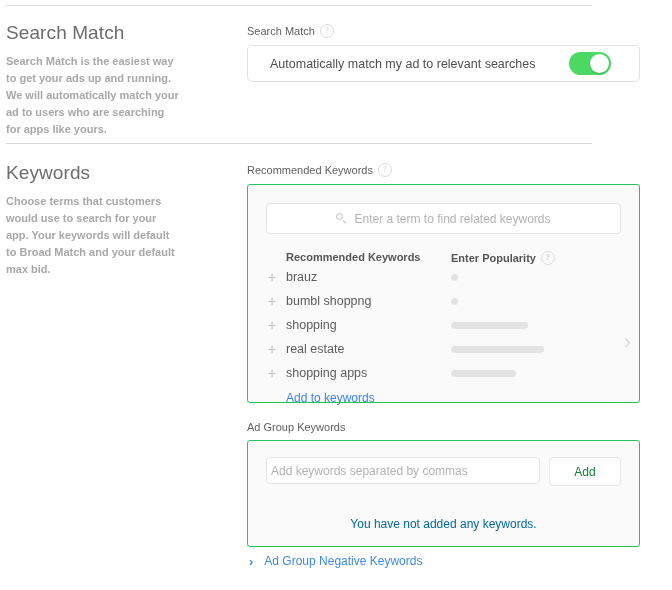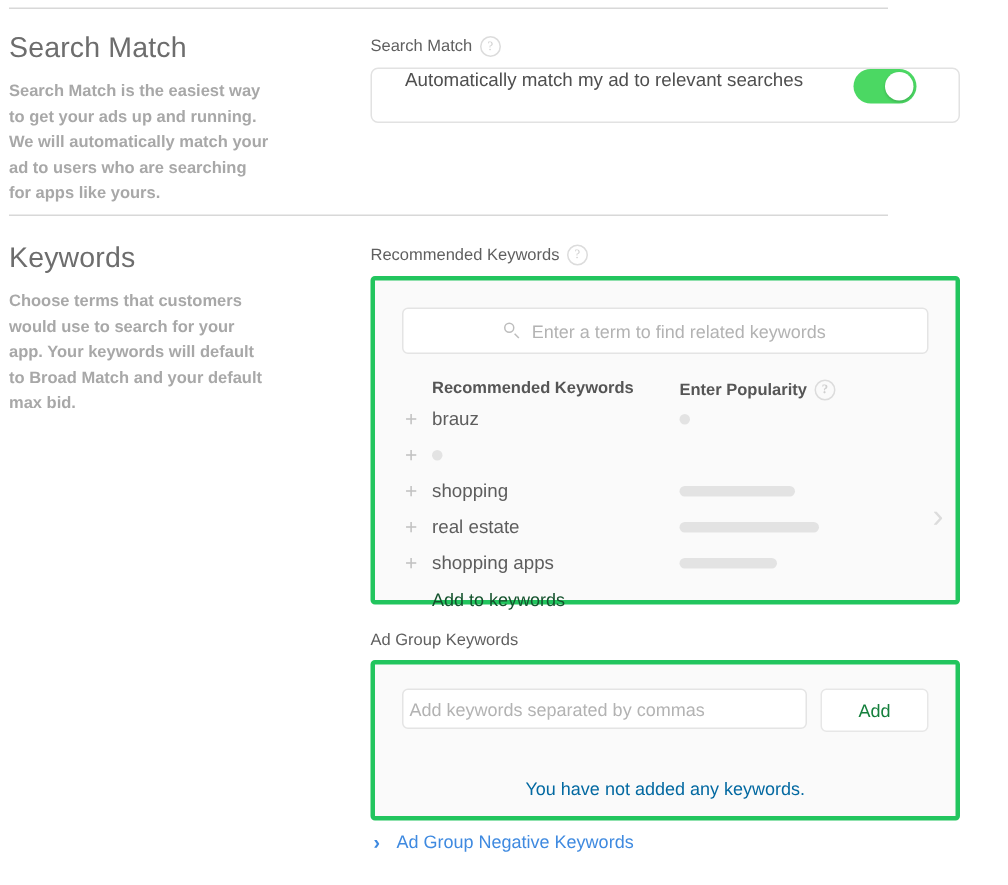--- a/index.html
+++ b/index.html
@@ -82,20 +82,21 @@
     font-family: "Liberation Serif", serif;
   }
 
   
   .sm-box {
     border: 1px solid #e2e2e2;
     border-radius: 5px;
     background: #fff;
     height: 37px;
     display: flex;
+    align-items: center;
     padding: 0 28px 0 22px;
     box-sizing: border-box;
   }
   .sm-label {
     font-size: 12.5px;
     color: #4f4f4f;
     flex: 1;
   }
   .toggle {
     width: 42px;
@@ -111,21 +112,21 @@
     right: 2px;
     width: 19px;
     height: 19px;
     border-radius: 50%;
     background: #fff;
     box-shadow: 0 1px 2px rgba(0,0,0,.18);
   }
 
   
   .panel {
-    border: 3px solid #22c55e;
+    border: 1px solid #22c55e;
     background: #fafafa;
     border-radius: 3px;
     position: relative;
     box-sizing: border-box;
   }
   .kw-panel { height: 219px; padding: 18px 18px 0 18px; }
   .kw-search {
     height: 29px;
     background: #fff;
     border: 1px solid #e4e4e4;
@@ -208,21 +209,21 @@
     height: 7px;
     display: flex;
     align-items: center;
   }
   .pop-bar {
     height: 7px;
     border-radius: 4px;
     background: #e3e3e3;
   }
   .add-link {
-    color: #14532d;
+    color: #3b82f6;
     font-size: 12px;
     padding-left: 20px;
     margin-top: 6px;
     display: inline-block;
   }
   .pager {
     position: absolute;
     right: 8px;
     top: 146px;
     color: #dcdcdc;
@@ -336,20 +337,21 @@
       <div id="kw-rows">
           <div class="kw-row">
             <div class="plus">+</div>
             <div class="kw-name">brauz</div>
             <div class="pop-wrap">
               <div class="pop-bar" style="width: 7px; background: rgb(227, 227, 227);"></div>
             </div>
           </div>
           <div class="kw-row">
             <div class="plus">+</div>
+            <div class="kw-name">bumbl shoppng</div>
             <div class="pop-wrap">
               <div class="pop-bar" style="width: 7px; background: rgb(227, 227, 227);"></div>
             </div>
           </div>
           <div class="kw-row">
             <div class="plus">+</div>
             <div class="kw-name">shopping</div>
             <div class="pop-wrap">
               <div class="pop-bar" style="width: 77px; background: rgb(227, 227, 227);"></div>
             </div>

